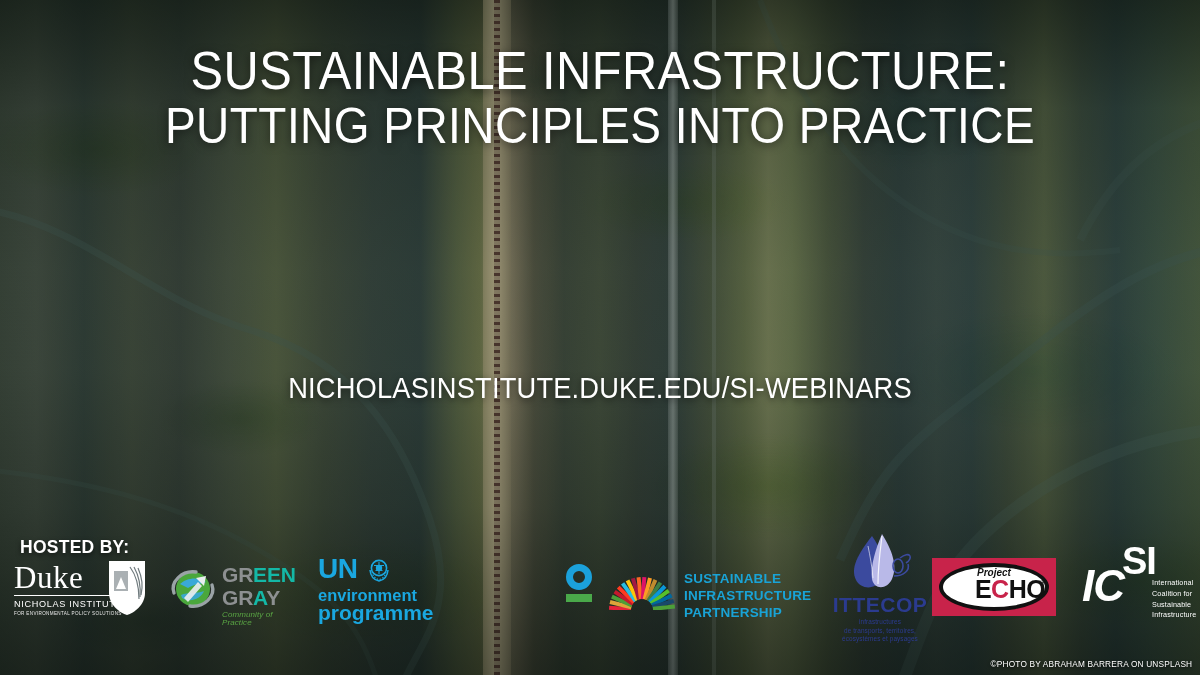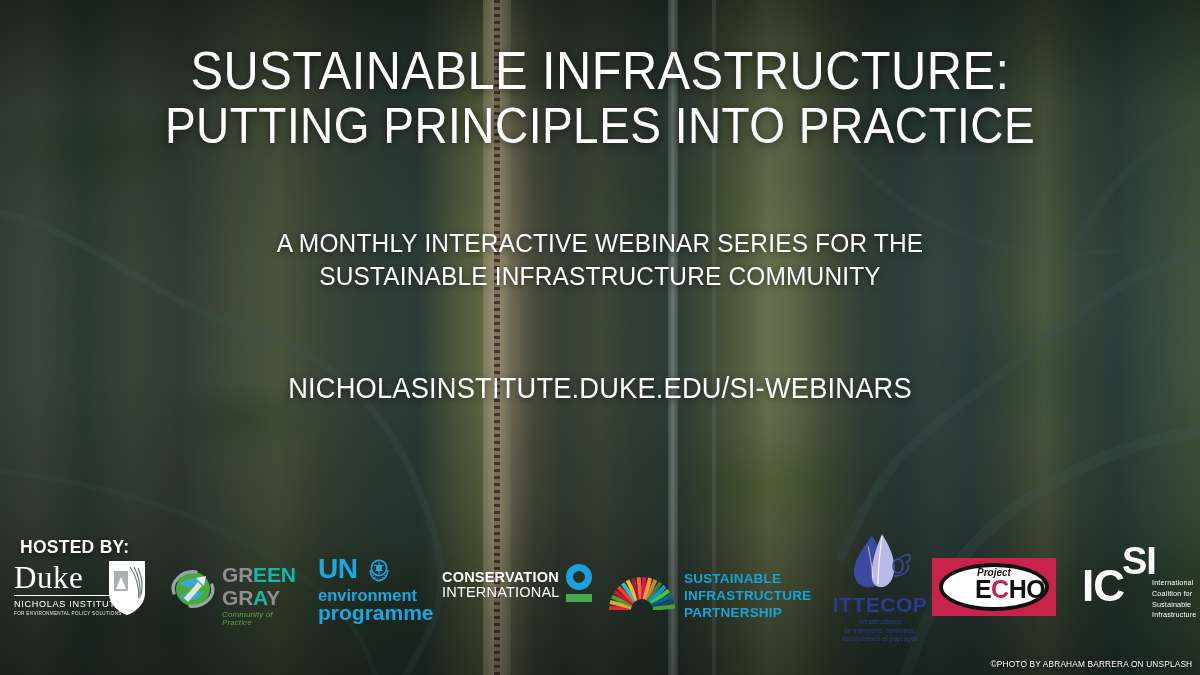--- a/index.html
+++ b/index.html
@@ -204,21 +204,21 @@
     border-radius: 50%; background: #ffffff; border: 4px solid #111;
     box-sizing: border-box;
   }
   .echo-project { position:absolute; left:0; right:0; top: 9px; text-align:center; color:#111; font-size: 10px; font-weight: 700; font-style: italic; }
   .echo-word { position:absolute; left:0; right:0; top: 17px; text-align:center; font-size: 25px; font-weight: 700; line-height: 28px; color:#111; letter-spacing: -.5px; margin-left: 32px; }
   .echo-c { color: #c8234a; }
   .echo-reg { position:absolute; right: 10px; top: 20px; font-size: 8px; color:#111; font-weight:700; }
 
   
   .logo-icsi { left: 1082px; top: 544px; width: 112px; height: 84px; color: #ffffff; }
-  .icsi-ic { position:absolute; left: 0; top: 22px; font-size: 44px; font-weight: 700; line-height: 40px; letter-spacing: -1px; }
+  .icsi-ic { position:absolute; left: 0; top: 22px; font-size: 44px; font-weight: 700; line-height: 40px; letter-spacing: -1px; font-style: italic; }
   .icsi-si { position:absolute; left: 40px; top: 0px; font-size: 38px; font-weight: 700; line-height: 34px; letter-spacing: -1px; }
   .icsi-sub { position:absolute; left: 70px; top: 34px; font-size: 7.2px; line-height: 1.5; letter-spacing: .15px; }
 </style>
 </head>
 <body>
 
 <div id="slide">
 
   <div class="bg-base"></div>
   <div class="bg-blobs"></div>
@@ -241,24 +241,20 @@
 
   <div class="bg-dark-overlay"></div>
 
   <div class="text-layer">
 
     <div class="title-block">
       <div class="title-line1">SUSTAINABLE INFRASTRUCTURE:</div>
       <div class="title-line2">PUTTING PRINCIPLES INTO PRACTICE</div>
     </div>
 
-    <div class="subtitle-block">
-      <div class="subtitle-line">A MONTHLY INTERACTIVE WEBINAR SERIES FOR THE</div>
-      <div class="subtitle-line">SUSTAINABLE INFRASTRUCTURE COMMUNITY</div>
-    </div>
 
     <div class="url-block">NICHOLASINSTITUTE.DUKE.EDU/SI-WEBINARS</div>
 
     <div class="hosted-by">HOSTED BY:</div>
 
     <div class="credit">©PHOTO BY ABRAHAM BARRERA ON UNSPLASH</div>
 
     <div class="logo logo-duke">
       <div class="duke-word">Duke</div>
       <div class="duke-rule"></div>
@@ -304,24 +300,20 @@
           <circle cx="13" cy="11" r="3.2" fill="#1aa7e0"></circle>
           <path d="M4 13 C4.5 19, 8 23, 13 24 C18 23, 21.5 19, 22 13" stroke="#1aa7e0" stroke-width="1.5" fill="none"></path>
           <path d="M6 14.5 C6.5 19, 9.5 22, 13 22.6 C16.5 22, 19.5 19, 20 14.5" stroke="#1aa7e0" stroke-width="1.1" fill="none" stroke-dasharray="1.6 1.4"></path>
         </svg>
       </div>
       <div class="un-l2">environment</div>
       <div class="un-l3">programme</div>
     </div>
 
     <div class="logo logo-ci">
-      <div class="ci-text">
-        <div class="ci-l1">CONSERVATION</div>
-        <div class="ci-l2">INTERNATIONAL</div>
-      </div>
       <div class="ci-mark">
         <div class="ci-ring"></div>
         <div class="ci-bar"></div>
       </div>
     </div>
 
     <div class="logo logo-sip">
       <svg class="sip-fan" viewBox="0 0 68 36">
         <g transform="translate(34,36)">
           <g transform="rotate(-86)">

